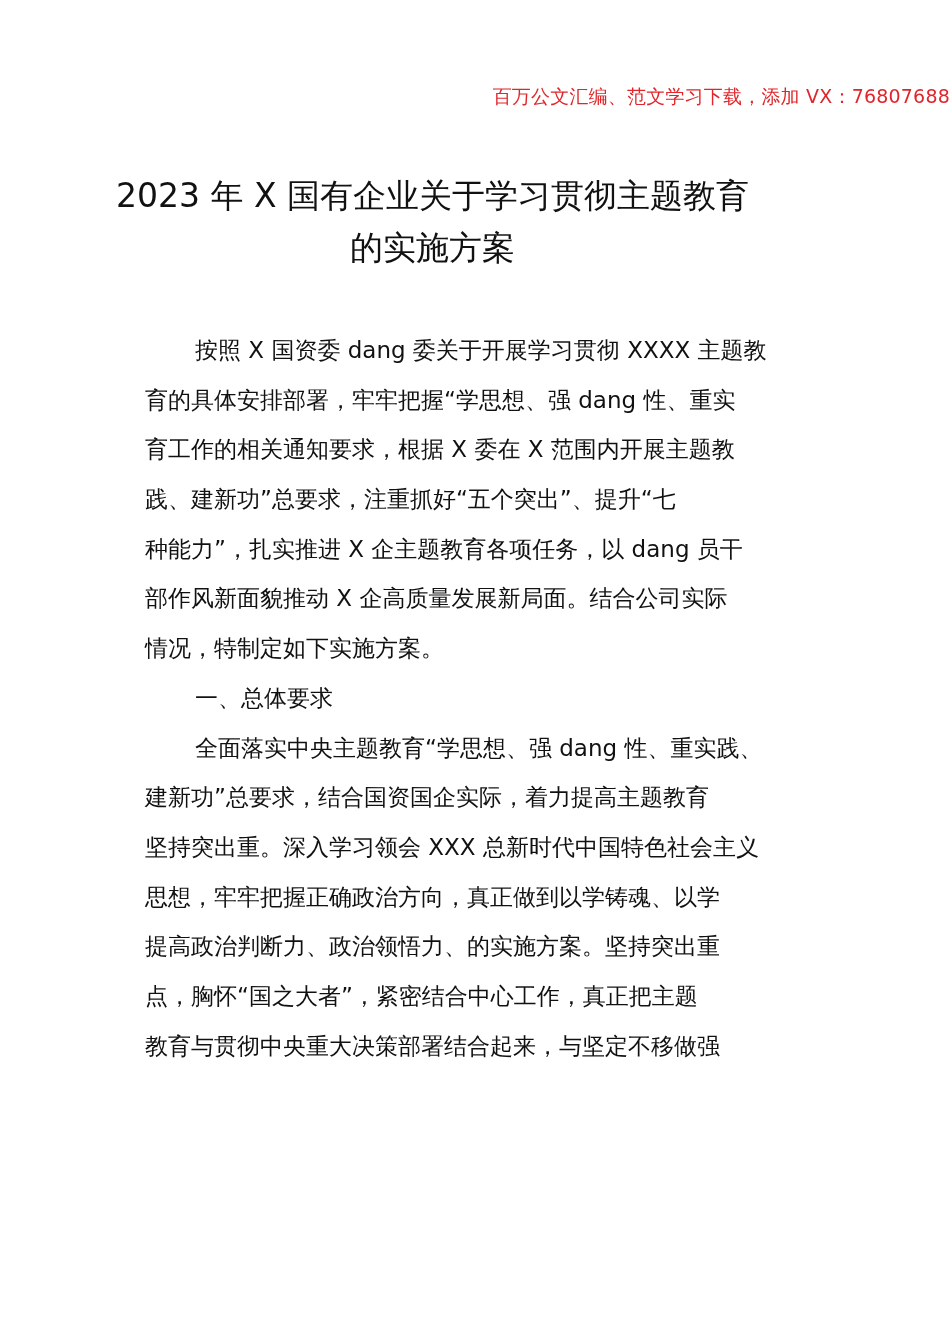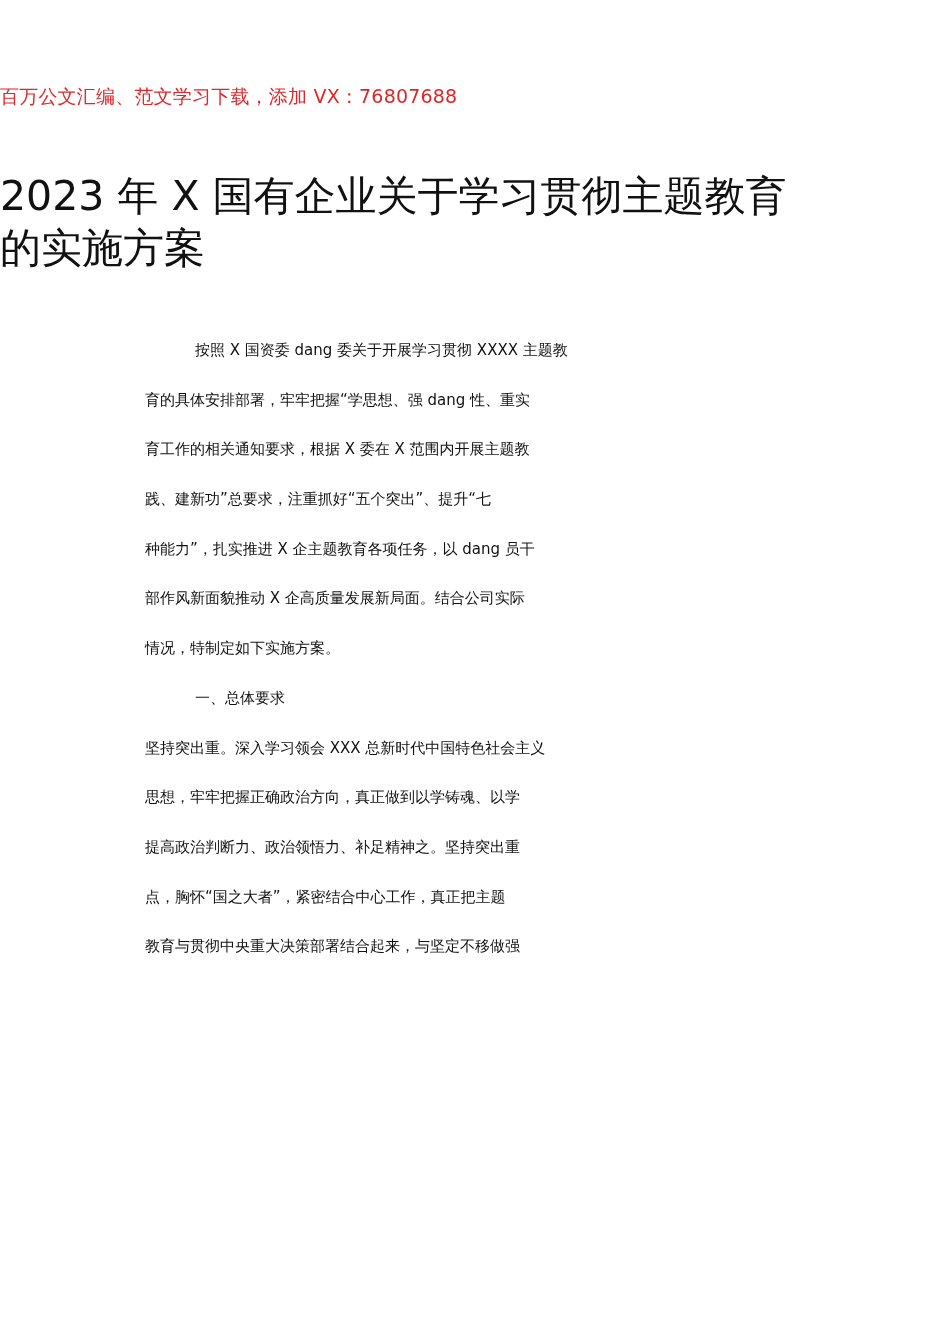--- a/index.html
+++ b/index.html
@@ -20,47 +20,47 @@
     left: 0; top: 0;
     width: 950px;
     height: 1344px;
     background: #ffffff;
   }
   .header-note {
     position: absolute;
     top: 84px;
     left: 0;
     width: 950px;
-    text-align: left;
+    text-align: right;
     font-size: 19px;
     color: #e0262b;
     letter-spacing: 0.2px;
   }
   .title {
     position: absolute;
     top: 170px;
     left: 0;
     width: 865px;
-    text-align: left;
-    font-size: 41px;
+    text-align: center;
+    font-size: 33px;
     line-height: 52px;
     color: #111111;
   }
   .title .line { display: block; }
   .body {
     position: absolute;
     left: 145px;
     top: 326px;
     width: 690px;
   }
   .body-line {
     display: block;
     height: 49.7px;
     line-height: 49.7px;
-    font-size: 15px;
+    font-size: 23px;
     white-space: nowrap;
   }
   .indent { padding-left: 50px; }
 </style>
 </head>
 <body>
 
 <div class="page">
 
   <div class="header-note">百万公文汇编、范文学习下载，添加 VX：76807688</div>
@@ -75,20 +75,22 @@
     <span class="body-line indent">按照 X 国资委 dang 委关于开展学习贯彻 XXXX 主题教</span>
     <span class="body-line">育的具体安排部署，牢牢把握“学思想、强 dang 性、重实</span>
     <span class="body-line">育工作的相关通知要求，根据 X 委在 X 范围内开展主题教</span>
     <span class="body-line">践、建新功”总要求，注重抓好“五个突出”、提升“七</span>
     <span class="body-line">种能力”，扎实推进 X 企主题教育各项任务，以 dang 员干</span>
     <span class="body-line">部作风新面貌推动 X 企高质量发展新局面。结合公司实际</span>
     <span class="body-line">情况，特制定如下实施方案。</span>
 
     <span class="body-line indent">一、总体要求</span>
 
+    <span class="body-line indent">全面落实中央主题教育“学思想、强 dang 性、重实践、</span>
+    <span class="body-line">建新功”总要求，结合国资国企实际，着力提高主题教育</span>
     <span class="body-line">坚持突出重。深入学习领会 XXX 总新时代中国特色社会主义</span>
     <span class="body-line">思想，牢牢把握正确政治方向，真正做到以学铸魂、以学</span>
-    <span class="body-line">提高政治判断力、政治领悟力、补足精神之。坚持突出重</span>
+    <span class="body-line">提高政治判断力、政治领悟力、的实施方案。坚持突出重</span>
     <span class="body-line">点，胸怀“国之大者”，紧密结合中心工作，真正把主题</span>
     <span class="body-line">教育与贯彻中央重大决策部署结合起来，与坚定不移做强</span>
   </div>
 
 </div>
 
 </body></html>

